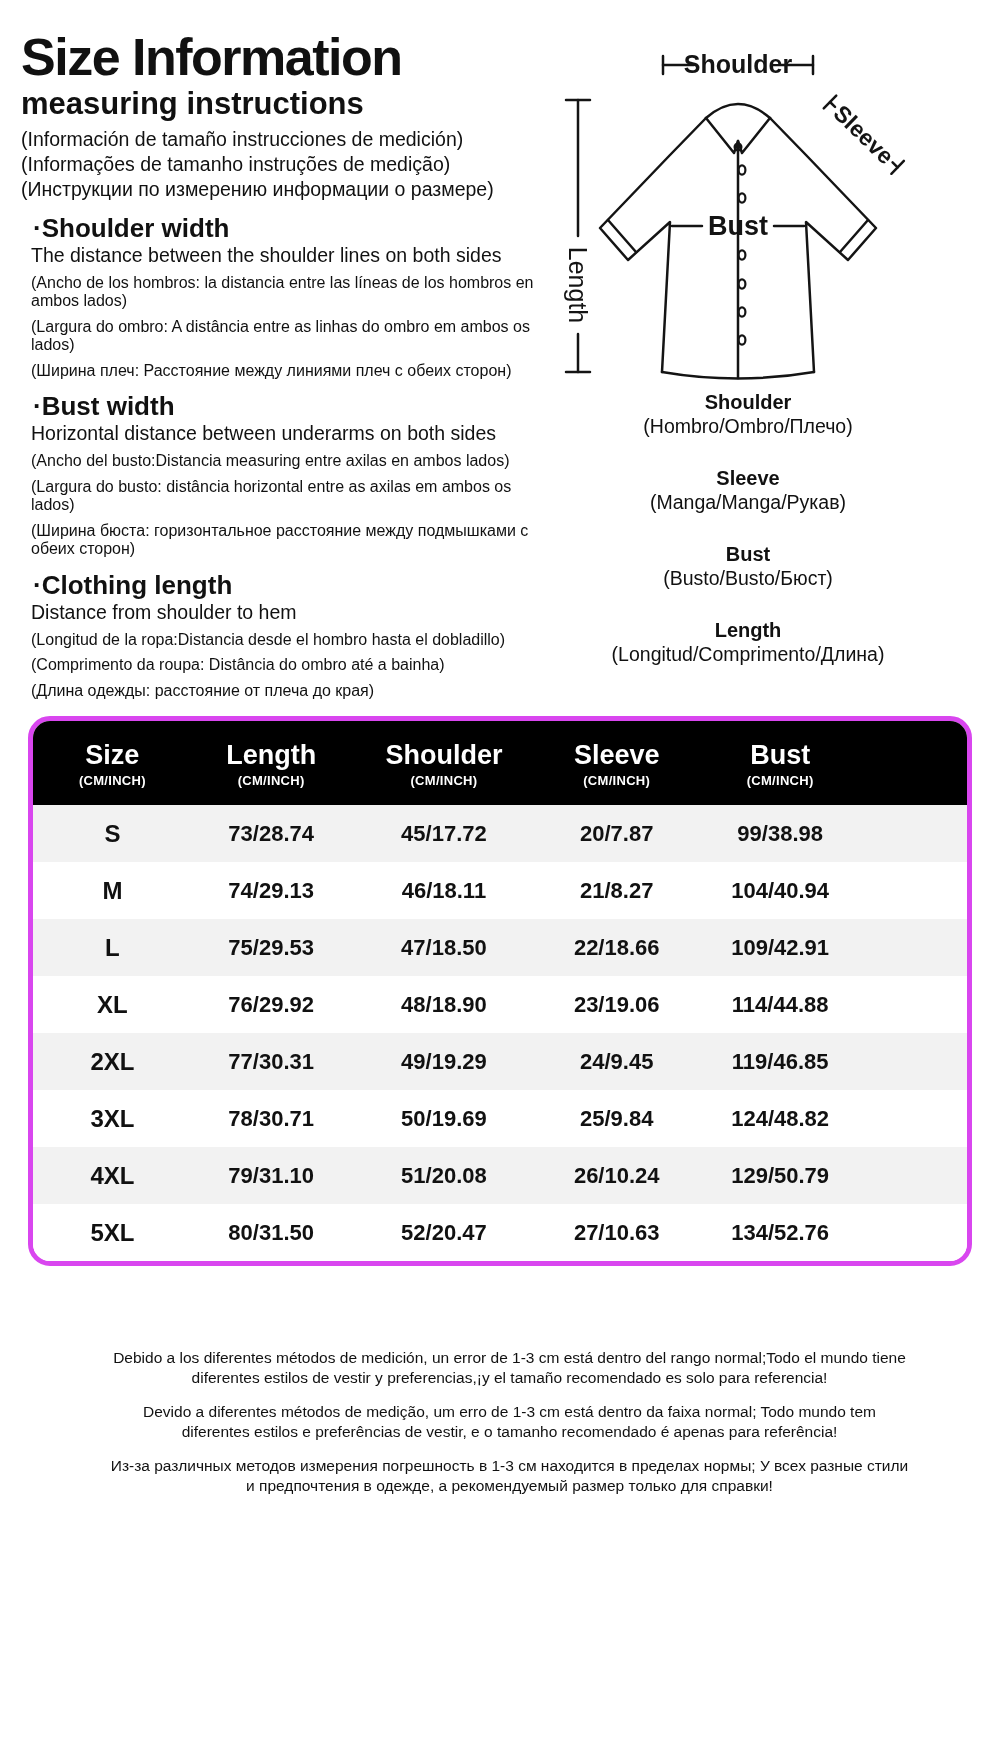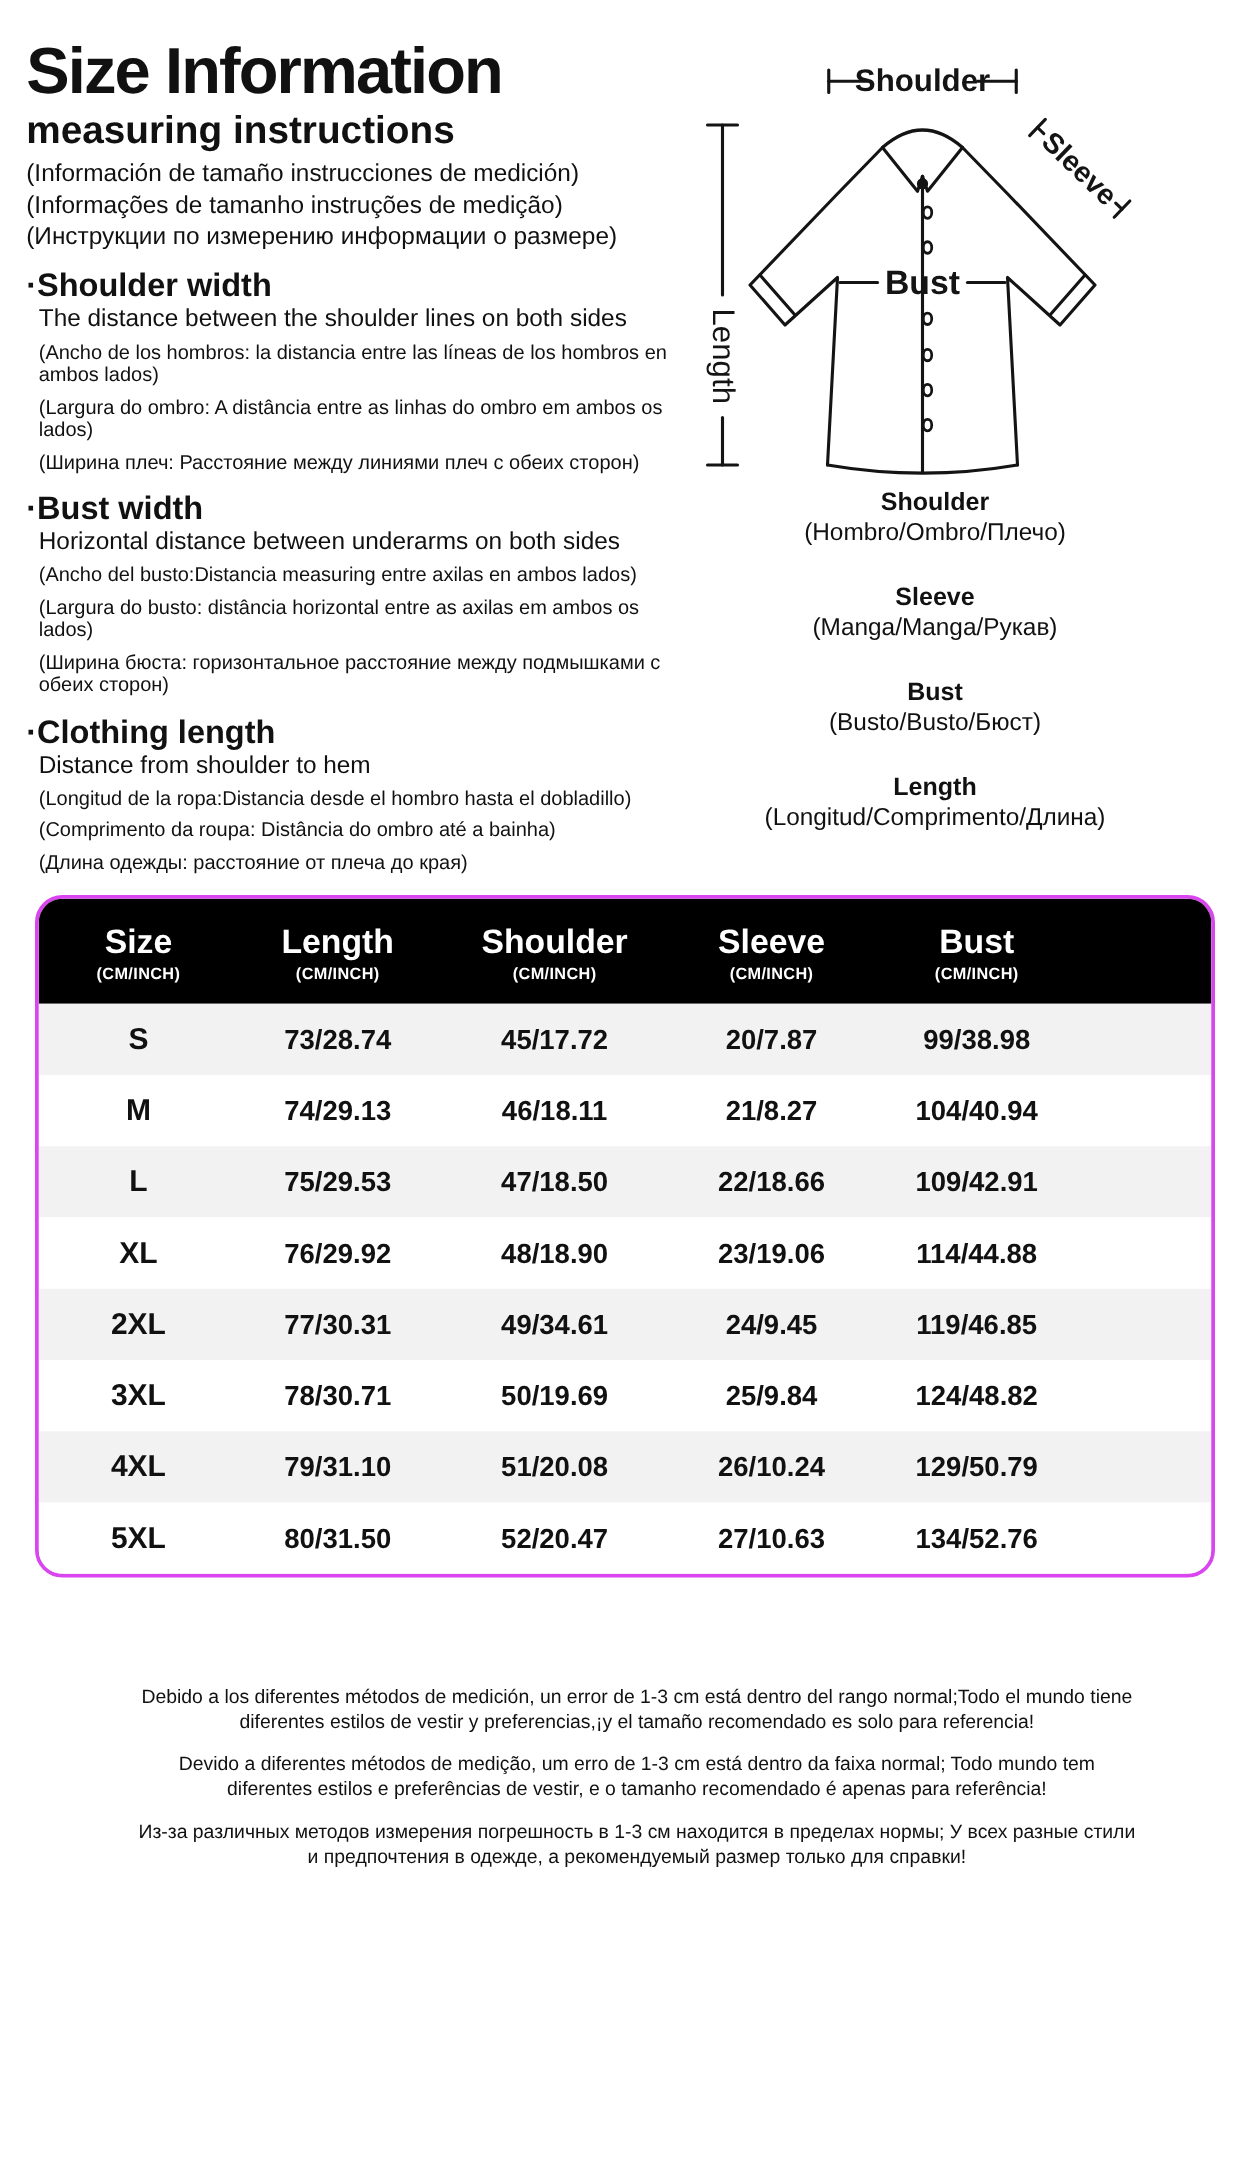--- a/index.html
+++ b/index.html
@@ -9,34 +9,34 @@
 
   
   .left-col { position:absolute; left:21px; top:30px; width:527px; }
   .title { font-size:52px; font-weight:bold; letter-spacing:-1.5px; line-height:1.05; }
   .subtitle { font-size:31px; font-weight:bold; line-height:1.1; margin-top:2px; }
   .title-trans { margin-top:6px; }
   .title-trans div { font-size:19.5px; line-height:25px; }
 
   .section { margin-top:12px; }
   .section:first-of-type { margin-top:26px; }
-  .sec-heading { font-size:26px; font-weight:bold; line-height:29px; }
+  .sec-heading { font-size:26px; font-weight:bold; line-height:29px;margin-left:12px; }
   .sec-desc { font-size:19.5px; line-height:24px; margin-left:10px; }
   .sec-trans { font-size:16px; line-height:18.5px; margin-left:10px; margin-top:7px; width:505px; }
 
   
   .diagram { position:absolute; left:548px; top:40px; width:404px; height:350px; }
   .diagram svg { display:block; }
   .diagram text { font-family:"Liberation Sans", sans-serif; fill:#141414; }
   .legend { position:absolute; left:548px; top:390px; width:400px; display:flex; flex-direction:column; gap:28px; text-align:center; }
   .legend-term { font-size:20px; font-weight:bold; line-height:24px; }
   .legend-trans { font-size:19.5px; line-height:24px; }
 
   
-  .size-table { position:absolute; left:28px; top:716px; width:944px; border:3px solid #d946ef; border-radius:22px; overflow:hidden; background:#fff; }
+  .size-table { position:absolute; left:28px; top:716px; width:944px; border:5px solid #d946ef; border-radius:22px; overflow:hidden; background:#fff; }
   .thead { background:#000; color:#fff; height:84px; display:grid; grid-template-columns:17% 17% 20% 17% 18%; align-items:center; }
   .hcell { text-align:center; padding-top:2px; }
   .htitle { font-size:27px; font-weight:bold; line-height:30px; }
   .hunit { font-size:13px; font-weight:bold; letter-spacing:0.3px; margin-top:3px; }
   .trow { height:57px; display:grid; grid-template-columns:17% 17% 20% 17% 18%; align-items:center; text-align:center; }
   .trow.odd { background:#f2f2f2; }
   .trow.even { background:#ffffff; }
   .cell { font-size:22px; font-weight:bold; }
   .cell.size { font-size:24px; }
 
@@ -213,21 +213,21 @@
     <div class="trow even">
       <div class="cell size">XL</div>
       <div class="cell">76/29.92</div>
       <div class="cell">48/18.90</div>
       <div class="cell">23/19.06</div>
       <div class="cell">114/44.88</div>
     </div>
     <div class="trow odd">
       <div class="cell size">2XL</div>
       <div class="cell">77/30.31</div>
-      <div class="cell">49/34.61</div>
+      <div class="cell">49/19.29</div>
       <div class="cell">24/9.45</div>
       <div class="cell">119/46.85</div>
     </div>
     <div class="trow even">
       <div class="cell size">3XL</div>
       <div class="cell">78/30.71</div>
       <div class="cell">50/19.69</div>
       <div class="cell">25/9.84</div>
       <div class="cell">124/48.82</div>
     </div>

